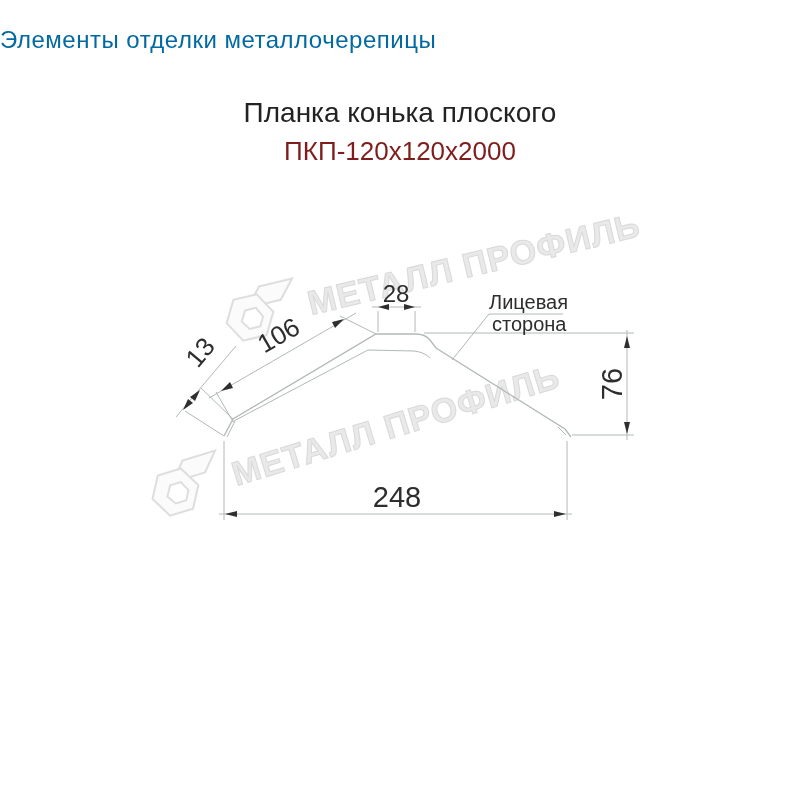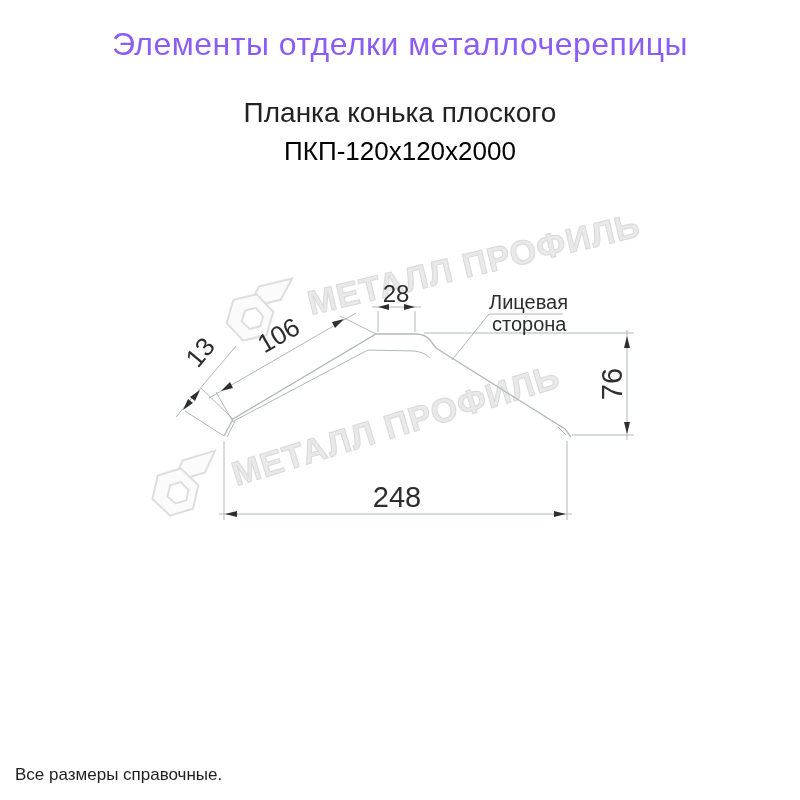--- a/index.html
+++ b/index.html
@@ -1,30 +1,30 @@
 <!DOCTYPE html>
 <html><head>
 <meta charset="utf-8">
 <style>
   html,body{margin:0;padding:0;}
   body{
     width:800px;height:800px;background:#ffffff;position:relative;overflow:hidden;
     font-family:"Liberation Sans","DejaVu Sans",sans-serif;
   }
   .page-title{
-    position:absolute;top:26px;left:0;right:0;text-align:center;
-    font-size:32px;font-weight:400;color:#8b5cf6;letter-spacing:.5px;
+    position:absolute;top:26px;left:0;right:0;
+    font-size:24px;font-weight:400;color:#0369a1;letter-spacing:.5px;
   }
   .product-name{
     position:absolute;top:97px;left:0;right:0;text-align:center;
     font-size:28px;font-weight:400;color:#222;
   }
   .product-code{
     position:absolute;top:136px;left:0;right:0;text-align:center;
-    font-size:26px;font-weight:400;color:#000000;
+    font-size:26px;font-weight:400;color:#7f1d1d;
   }
   .drawing{position:absolute;left:0;top:0;width:800px;height:800px;}
   .footer{
     position:absolute;left:15px;bottom:14px;right:15px;
     font-size:17px;color:#1f1f1f;line-height:23px;
   }
   svg text.dim{
     font-family:"Liberation Sans","DejaVu Sans",sans-serif;
     fill:#2d2d2d;
   }
@@ -122,14 +122,13 @@
 
   <text class="dim" transform="translate(622,384) rotate(-90)" font-size="29" text-anchor="middle">76</text>
 
   <text class="dim" x="397" y="507" font-size="29" text-anchor="middle">248</text>
 
   <text class="dim" x="489" y="309" font-size="20">Лицевая</text>
   <text class="dim" x="492" y="331" font-size="20">сторона</text>
 </svg>
 
 <div class="footer">
-  <div>Все размеры справочные.</div>
 </div>
 
 </body></html>

